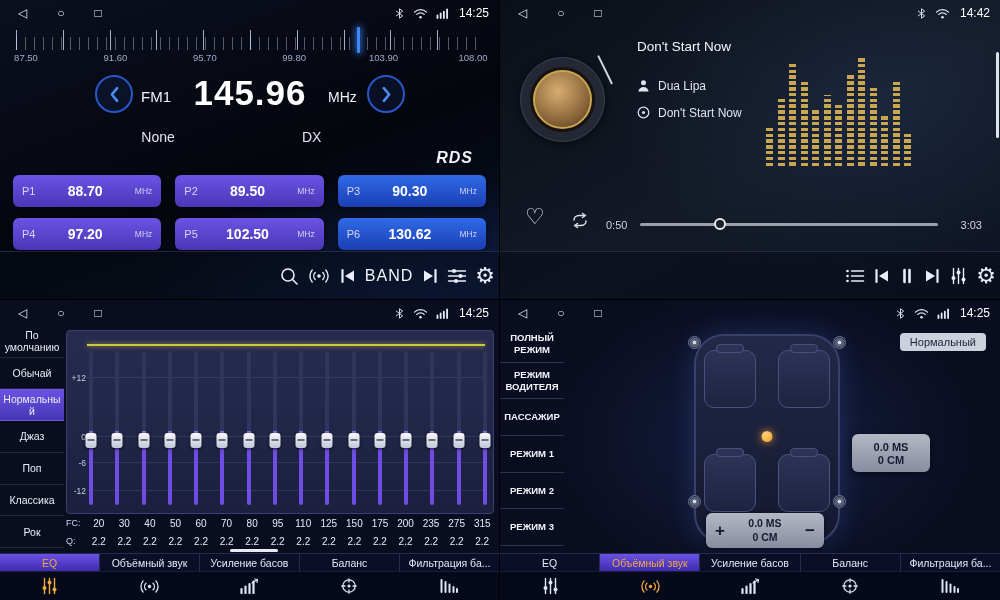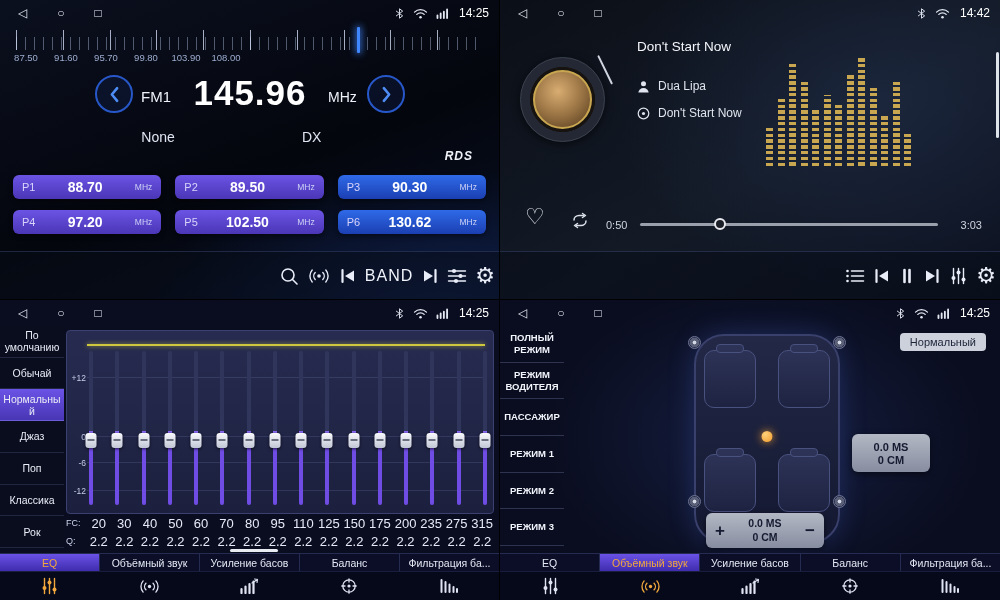--- a/index.html
+++ b/index.html
@@ -15,48 +15,48 @@
 .sb-left{display:flex;align-items:center;gap:30px;margin-left:8px}
 .navic{font-size:12px;color:#e2e7f2;line-height:1;cursor:pointer}
 .sb-right{margin-left:auto;display:flex;align-items:center;gap:8px;color:#e2e7f2}
 .sb-time{font-size:12px;color:#fff;margin-left:2px}
 .ic{stroke:currentColor;fill:none;stroke-width:1.4;stroke-linecap:round;stroke-linejoin:round}
 
 .ruler{position:absolute;top:30px;left:16px;right:16px;height:20px;cursor:pointer}
 .ruler .minor{position:absolute;left:0;right:0;top:7px;bottom:0;background:repeating-linear-gradient(90deg,rgba(170,185,215,.45) 0 1px,transparent 1px 9px)}
 .ruler .major{position:absolute;inset:0;background:repeating-linear-gradient(90deg,rgba(220,230,255,.75) 0 1px,transparent 1px 46.8px)}
 .marker{position:absolute;top:-3px;bottom:-3px;left:73%;width:3px;background:#3f86ff;box-shadow:0 0 7px 1px rgba(63,134,255,.9);border-radius:1px}
-.ruler-labels{position:absolute;top:52px;left:6px;right:6px;display:flex;}
+.ruler-labels{position:absolute;top:52px;left:6px;right:6px;display:flex;justify-content:space-between}
 .ruler-labels span{width:40px;text-align:center;font-size:9.5px;color:#9caccf}
 .tune{position:absolute;width:38px;height:38px;border-radius:50%;border:2px solid #2757c8;background:rgba(18,35,80,.35);color:#4e8df5;display:flex;align-items:center;justify-content:center;cursor:pointer}
 .tune-l{left:95px;top:75px}
 .tune-r{left:367px;top:75px}
 .band-label{position:absolute;left:141px;top:88px;font-size:15px;color:#eef1f8}
 .freq-big{position:absolute;left:180px;width:140px;top:73px;text-align:center;font-size:35px;font-weight:bold;letter-spacing:1px;color:#fff}
 .mhz-label{position:absolute;left:328px;top:89px;font-size:14px;color:#eef1f8}
 .info-none{position:absolute;left:126px;top:129px;width:64px;text-align:center;font-size:14px;color:#dfe5f2}
 .info-dx{position:absolute;left:302px;top:129px;font-size:14px;color:#dfe5f2}
-.rds{position:absolute;right:26px;top:149px;font-size:12px;font-weight:bold;font-style:italic;color:#f0f2f8;letter-spacing:1px}
+.rds{position:absolute;right:26px;top:149px;font-size:16px;font-weight:bold;font-style:italic;color:#f0f2f8;letter-spacing:1px}
 .presets{position:absolute;left:13px;right:13px;top:175px;display:grid;grid-template-columns:1fr 1fr 1fr;gap:11px 14px}
-.preset{height:24px;border:none;border-radius:6px;display:flex;align-items:center;padding:0 9px;background:linear-gradient(180deg,#6b54e4,#4a36b6);color:#fff;cursor:pointer;font-family:inherit;box-shadow:0 2px 5px rgba(0,0,0,.45)}
+.preset{height:32px;border:none;border-radius:6px;display:flex;align-items:center;padding:0 9px;background:linear-gradient(180deg,#6b54e4,#4a36b6);color:#fff;cursor:pointer;font-family:inherit;box-shadow:0 2px 5px rgba(0,0,0,.45)}
 .preset.active{background:linear-gradient(180deg,#2f6ae8,#1b3fb2)}
 .preset .pid{font-size:11px;color:#d8d4fa}
 .preset .pfreq{flex:1;text-align:center;font-size:14px;font-weight:bold}
 .preset .punit{font-size:8.5px;color:#cdd2f5}
 .toolbar{position:absolute;left:0;right:0;bottom:0;height:48px;display:flex;align-items:center;justify-content:flex-end;background:rgba(8,12,24,.55);border-top:1px solid rgba(96,116,180,.28)}
 .tb-btn{background:none;border:none;color:#e9edf8;display:flex;align-items:center;justify-content:center;cursor:pointer;padding:4px}
 .band-btn{font-size:16px;letter-spacing:1px;color:#f0f3fa;font-family:inherit}
 .gear-btn{font-size:22px;line-height:1}
 
 .album{position:absolute;left:20px;top:57px;width:85px;height:85px}
 .vinyl{position:absolute;inset:0;border-radius:50%;background:radial-gradient(circle,#3a3122 0 34%,#171310 35% 55%,#232834 56% 72%,#1a1e28 73% 100%);border:1px solid #3c424f;box-shadow:0 2px 8px rgba(0,0,0,.6)}
 .photo{position:absolute;inset:13px;border-radius:50%;border:2px solid #c9a751;background:radial-gradient(circle at 42% 35%,#d9ad72,#9a7444 50%,#52381c)}
 .needle{position:absolute;right:6px;top:-2px;width:2px;height:32px;background:#cfd4de;transform:rotate(-26deg);transform-origin:top right;border-radius:1px}
 .pl-title{position:absolute;left:137px;top:39px;font-size:13.5px;color:#f4f6fa}
-.pl-row{position:absolute;left:137px;display:flex;align-items:flex-end;gap:8px;font-size:12px;color:#dfe4ee}
+.pl-row{position:absolute;left:137px;display:flex;align-items:flex-start;gap:8px;font-size:12px;color:#dfe4ee}
 .row-artist{top:79px}
 .row-track{top:106px}
 .viz{position:absolute;left:266px;top:58px;width:152px;height:108px;display:flex;align-items:flex-end;gap:4.5px}
 .vbar{width:7px;flex-shrink:0;background:repeating-linear-gradient(0deg,#c9a751 0 3.5px,rgba(0,0,0,0) 3.5px 5.8px)}
 .heart-btn{position:absolute;left:25px;top:206px;font-size:22px;color:#dde1ea;background:none;border:none;cursor:pointer;line-height:1}
 .repeat-btn{position:absolute;left:70px;top:212px;background:none;border:none;color:#dde1ea;cursor:pointer}
 .elapsed{position:absolute;left:106px;top:219px;font-size:11px;color:#cfd4de}
 .progress{position:absolute;left:140px;right:62px;top:216px;height:16px;cursor:pointer}
 .ptrack{position:absolute;left:0;right:0;top:7px;height:2.5px;background:#9aa1ad;border-radius:2px}
 .pknob{position:absolute;top:2px;width:12px;height:12px;border-radius:50%;background:#1a1e28;border:2.5px solid #e8eaee;transform:translateX(-50%)}
@@ -73,21 +73,21 @@
 .hl{position:absolute;left:20px;right:6px;height:1px;background:rgba(150,162,225,.16)}
 .h0{top:46px}.h1{top:105px}.h2{top:131px}.h3{top:159px}
 .eq-sliders{position:absolute;left:22px;right:6px;top:20px;bottom:8px;display:flex;justify-content:space-between}
 .eq-track{position:relative;width:4px;height:100%;border-radius:2px;background:linear-gradient(180deg,#30355c 0 52%,#8a68f0 52% 58%,#6f4ce4 58% 100%);cursor:pointer}
 .eq-handle{position:absolute;left:50%;transform:translateX(-50%);width:11px;height:15px;border-radius:3px;background:linear-gradient(180deg,#f8f9fc,#c2c7d6);box-shadow:0 1px 3px rgba(0,0,0,.7)}
 .eq-handle::after{content:"";position:absolute;left:2px;right:2px;top:6.5px;height:1.5px;background:#6a6f80}
 .fcq{position:absolute;left:64px;right:4px;height:18px;display:flex;align-items:center}
 .fc-row{top:214px}.q-row{top:232px}
 .fcq .lab{width:22px;font-size:9px;color:#cdd3ec;padding-left:2px}
 .fcq .vals{flex:1;display:flex}
-.fcq .vals span{flex:1;text-align:center;font-size:13px;color:#e6eaf8}
+.fcq .vals span{flex:1;text-align:center;font-size:10px;color:#e6eaf8}
 .scroll-ind{position:absolute;left:230px;top:249px;width:48px;height:3px;border-radius:2px;background:#e8ebf2}
 
 .tabs{position:absolute;left:0;right:0;bottom:28px;height:19px;display:flex;background:#0b0e26;border-top:1px solid #262b52;border-bottom:1px solid #1a1e3e;z-index:4}
 .tab{flex:1;display:flex;align-items:center;justify-content:center;font-size:10.5px;color:#e3e8f4;border-right:1px solid #262b52;white-space:nowrap;overflow:hidden;cursor:pointer;padding:0 2px}
 .tab:last-child{border-right:none}
 .tab.active{background:linear-gradient(180deg,#6a52e6,#3f2cae);color:#f2a83c}
 .tabicons{position:absolute;left:0;right:0;bottom:0;height:28px;display:flex;background:#06091a;z-index:4}
 .ti{flex:1;display:flex;align-items:center;justify-content:center;color:#dfe4f2;cursor:pointer}
 .ti.active{color:#f2a83c}
 

